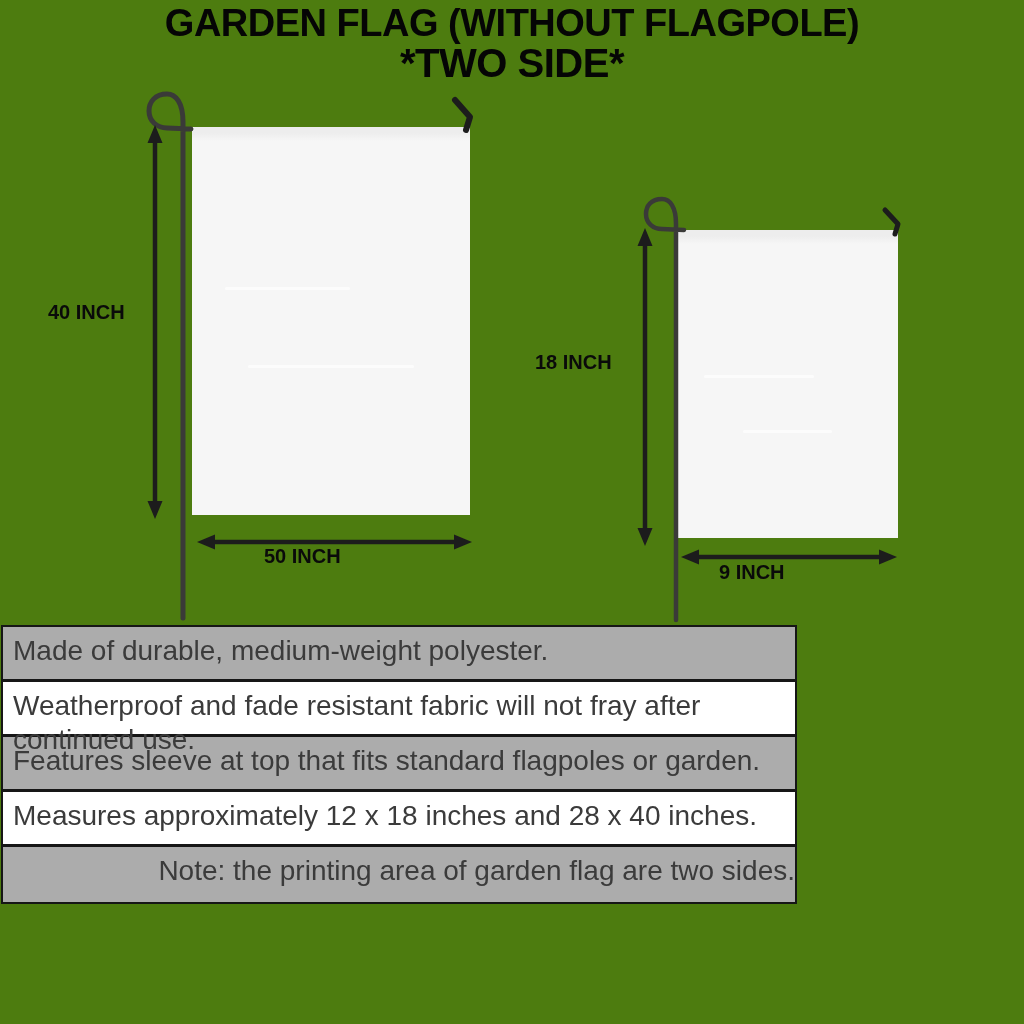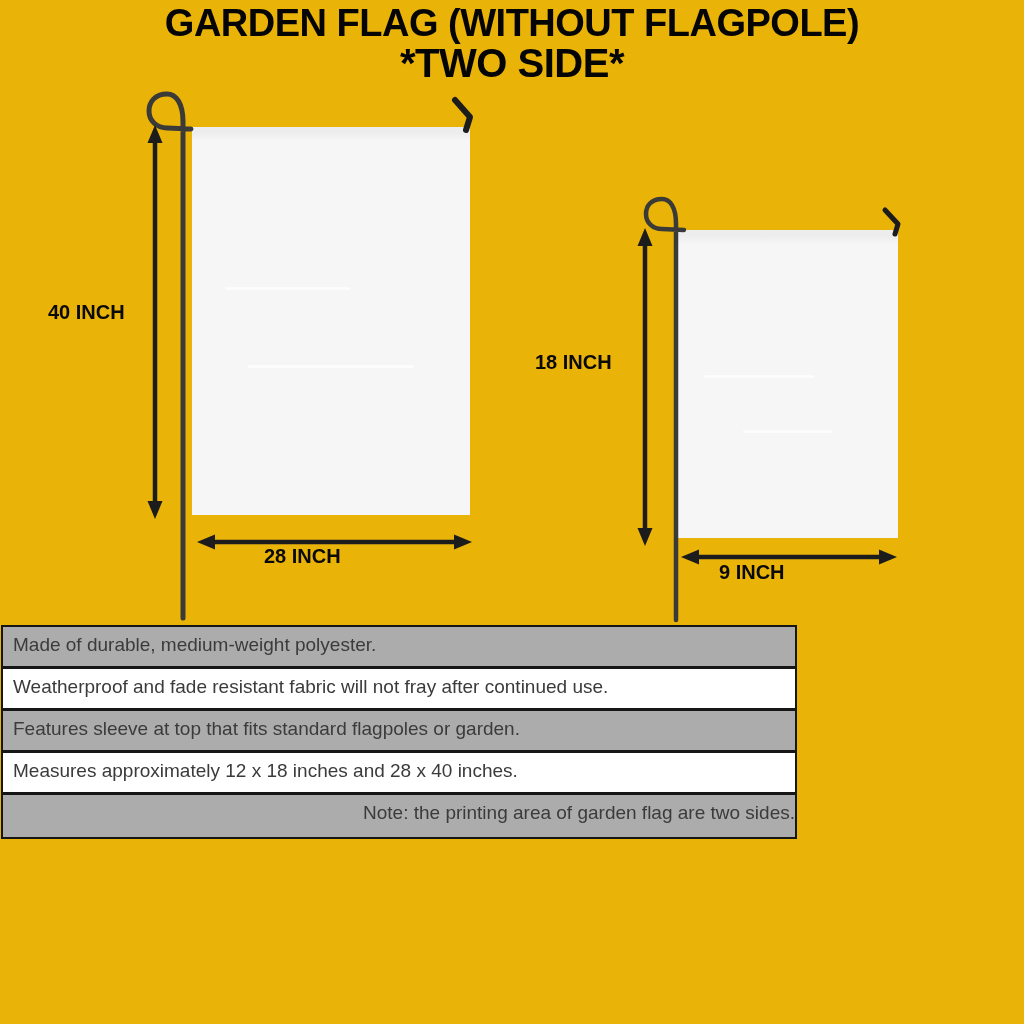--- a/index.html
+++ b/index.html
@@ -7,21 +7,21 @@
     --row-plain:#ffffff;
     --border:#161616;
     --flag-fill:#f6f6f6;
     --flag-top:#ededed;
     --pole:#3a3a38;
     --arrow:#1c1c1c;
     --table-text:#3b3b3b;
   }
   html,body{margin:0;padding:0;background:#fff;}
   .canvas{
-    position:relative;width:1024px;height:1024px;background:#eab308;overflow:hidden;
+    position:relative;width:1024px;height:1024px;background:#4d7c0f;overflow:hidden;
     font-family:"Liberation Sans",sans-serif;
   }
   .title{
     position:absolute;left:0;right:0;top:4px;text-align:center;
     font-weight:800;color:#050505;letter-spacing:-0.5px;line-height:1.02;
   }
   .title .line1{font-size:38px;}
   .title .line2{font-size:40px;}
   .flag{
     position:absolute;
@@ -37,23 +37,23 @@
   .label-h-large{left:48px;top:301px;width:98px;}
   .label-w-large{left:264px;top:545px;width:140px;}
   .label-h-small{left:535px;top:351px;width:95px;}
   .label-w-small{left:719px;top:561px;width:140px;}
   svg.overlay{position:absolute;left:0;top:0;pointer-events:none;}
   .spec-table{
     position:absolute;left:1px;top:625px;width:792px;
     border:2px solid var(--border);
   }
   .spec-row{
-    height:42px;box-sizing:border-box;
+    height:55px;box-sizing:border-box;
     padding:7px 0 0 10px;
-    font-size:19px;color:var(--table-text);line-height:1.2;
+    font-size:28px;color:var(--table-text);line-height:1.2;
     border-bottom:3px solid var(--border);
   }
   .spec-row:last-child{border-bottom:none;text-align:right;}
   .spec-row.shaded{background:var(--row-shaded);}
   .spec-row.plain{background:var(--row-plain);}
 </style>
 </head>
 <body>
 
 <div class="canvas">
@@ -110,21 +110,21 @@
     </g>
 
     <g>
       <line x1="697" y1="557" x2="881" y2="557" stroke="#1c1c1c" stroke-width="4.5"></line>
       <polygon points="681,557 699,549.5 699,564.5" fill="#1c1c1c"></polygon>
       <polygon points="897,557 879,549.5 879,564.5" fill="#1c1c1c"></polygon>
     </g>
   </svg>
 
   <div class="dim-label label-h-large">40 INCH</div>
-  <div class="dim-label label-w-large">28 INCH</div>
+  <div class="dim-label label-w-large">50 INCH</div>
   <div class="dim-label label-h-small">18 INCH</div>
   <div class="dim-label label-w-small">9 INCH</div>
 
   <div class="spec-table">
     <div class="spec-row shaded">
       <span>Made of durable, medium-weight polyester.</span>
     </div>
     <div class="spec-row plain">
       <span>Weatherproof and fade resistant fabric will not fray after continued use.</span>
     </div>

